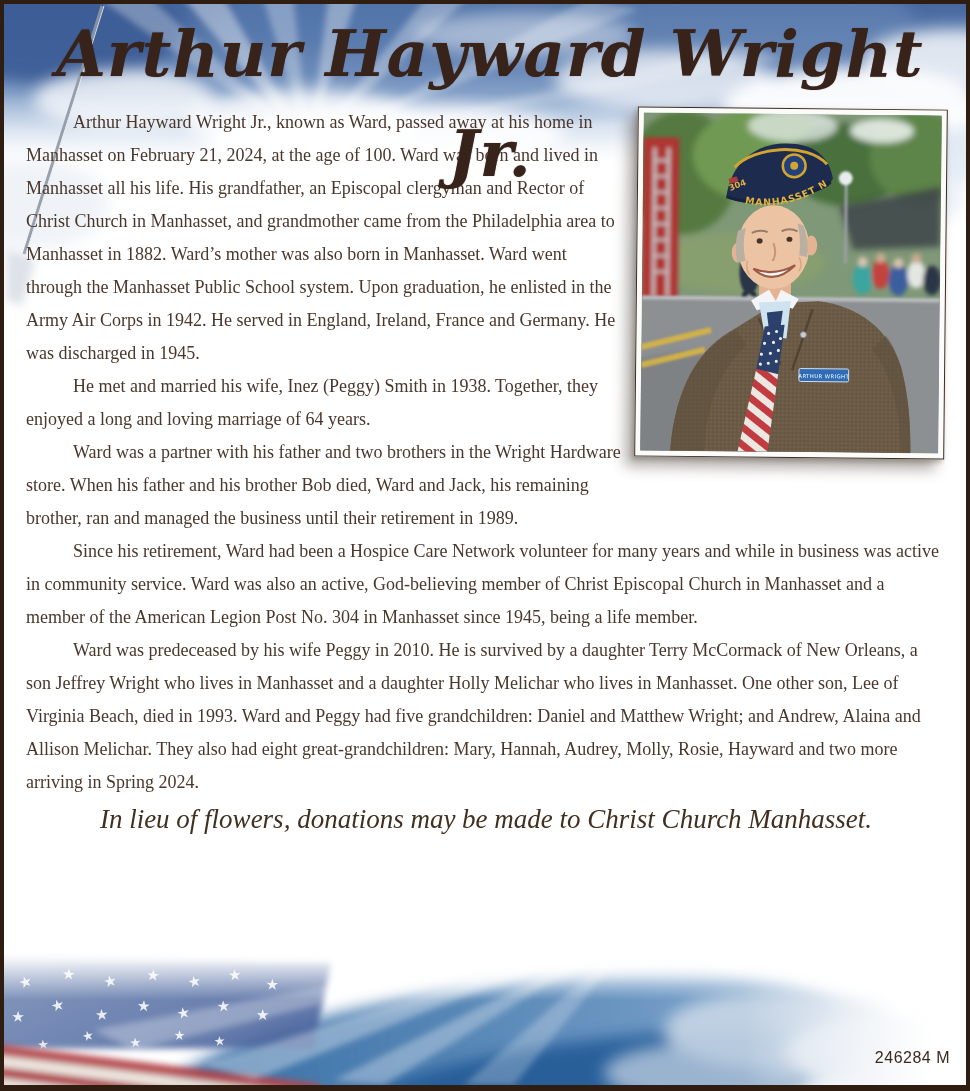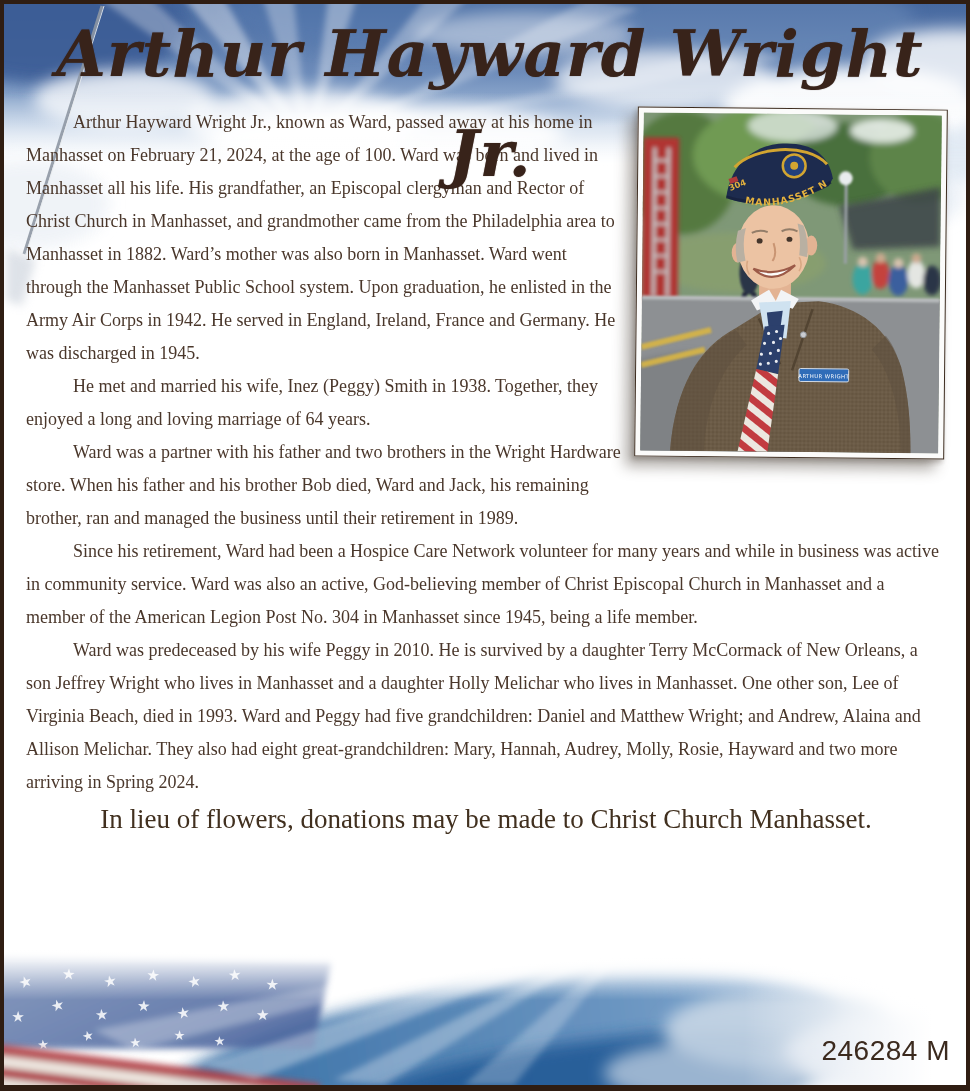--- a/index.html
+++ b/index.html
@@ -24,25 +24,25 @@
     padding:5px; background:#fbfbfa; border:1px solid #3c2b1e;
     box-shadow:-9px 10px 14px rgba(70,60,50,.42), -2px 3px 5px rgba(70,60,50,.3);
     transform:rotate(.6deg);
   }
   .photo-frame svg{display:block;}
   .para{
     margin:0; font-size:18px; line-height:33px; color:#4a372b; text-indent:47px;
   }
   .closing{
     margin:3px 0 0 0; font-size:27px; line-height:34px; color:#41301f;
-    text-align:center; text-indent:0;
+    font-style:italic; text-align:center; text-indent:0;
   }
   .ad-code{
     position:absolute; right:16px; bottom:18px; z-index:2;
-    font-family:"Liberation Sans", sans-serif; font-size:28px; color:#3b2a1e;
+    font-family:"Liberation Sans", sans-serif; font-size:16px; color:#3b2a1e;
     letter-spacing:.5px;
   }
 </style>
 </head>
 <body>
 
 <div class="page">
 
   <div class="header-art">
     <svg width="962" height="335" viewBox="0 0 962 335" xmlns="http://www.w3.org/2000/svg">

